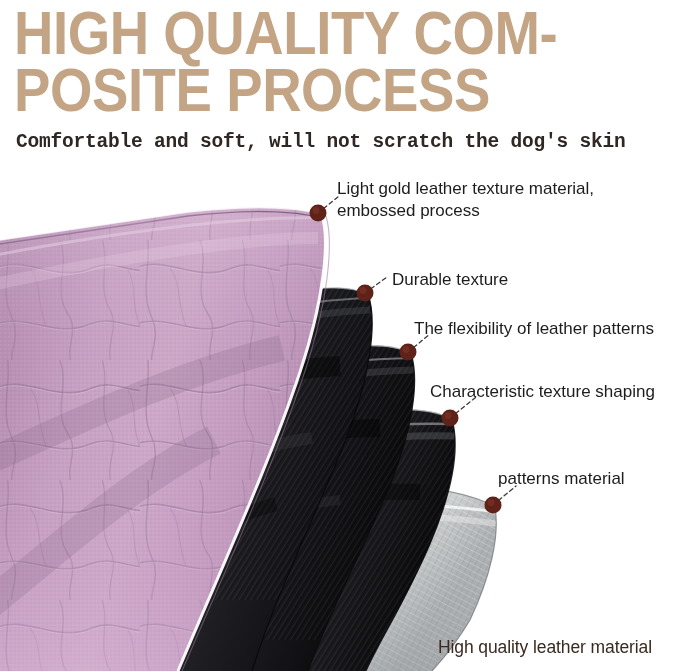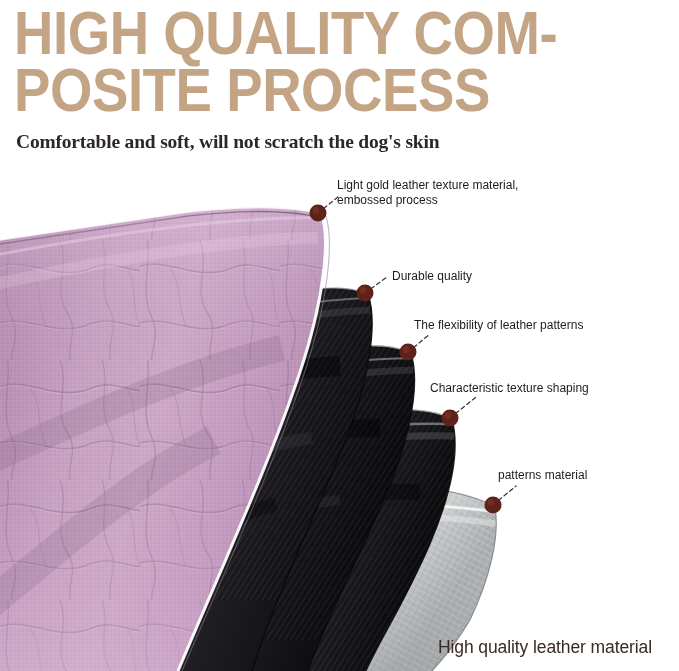--- a/index.html
+++ b/index.html
@@ -36,33 +36,33 @@
     transform: scaleX(0.88);
     transform-origin: left top;
     white-space: pre-line;
     user-select: none;
   }
 
   .subhead {
     position: absolute;
     left: 16px;
     top: 131px;
-    font-family: Liberation Serif, serif;
+    font-family: Liberation Mono, monospace;
     font-weight: 700;
     font-size: 19.5px;
     letter-spacing: -0.2px;
     color: #2e2723;
   }
 
   
   .callout {
     position: absolute;
     font-family: "Liberation Sans", sans-serif;
     font-weight: 400;
-    font-size: 12px;
+    font-size: 17px;
     line-height: 1.28;
     color: #1d1d1d;
     white-space: pre-line;
   }
 
   
   .footer-caption {
     position: absolute;
     right: 10px;
     bottom: 13px;
@@ -318,21 +318,21 @@
   </svg>
 
   <div class="headline">HIGH QUALITY COM-
 POSITE PROCESS</div>
 
   <div class="subhead">Comfortable and soft, will not scratch the dog's skin</div>
 
   <div class="callout" style="left:337px; top:178px; width:330px;">Light gold leather texture material,
 embossed process</div>
 
-  <div class="callout" style="left:392px; top:269px; width:270px;">Durable quality</div>
+  <div class="callout" style="left:392px; top:269px; width:270px;">Durable texture</div>
 
   <div class="callout" style="left:430px; top:381px; width:250px;">Characteristic texture shaping</div>
 
   <div class="callout" style="left:414px; top:318px; width:265px;">The flexibility of leather patterns</div>
 
   <div class="callout" style="left:498px; top:468px; width:180px;">patterns material</div>
 
   <div class="footer-caption">High quality leather material</div>
 
 </div>

